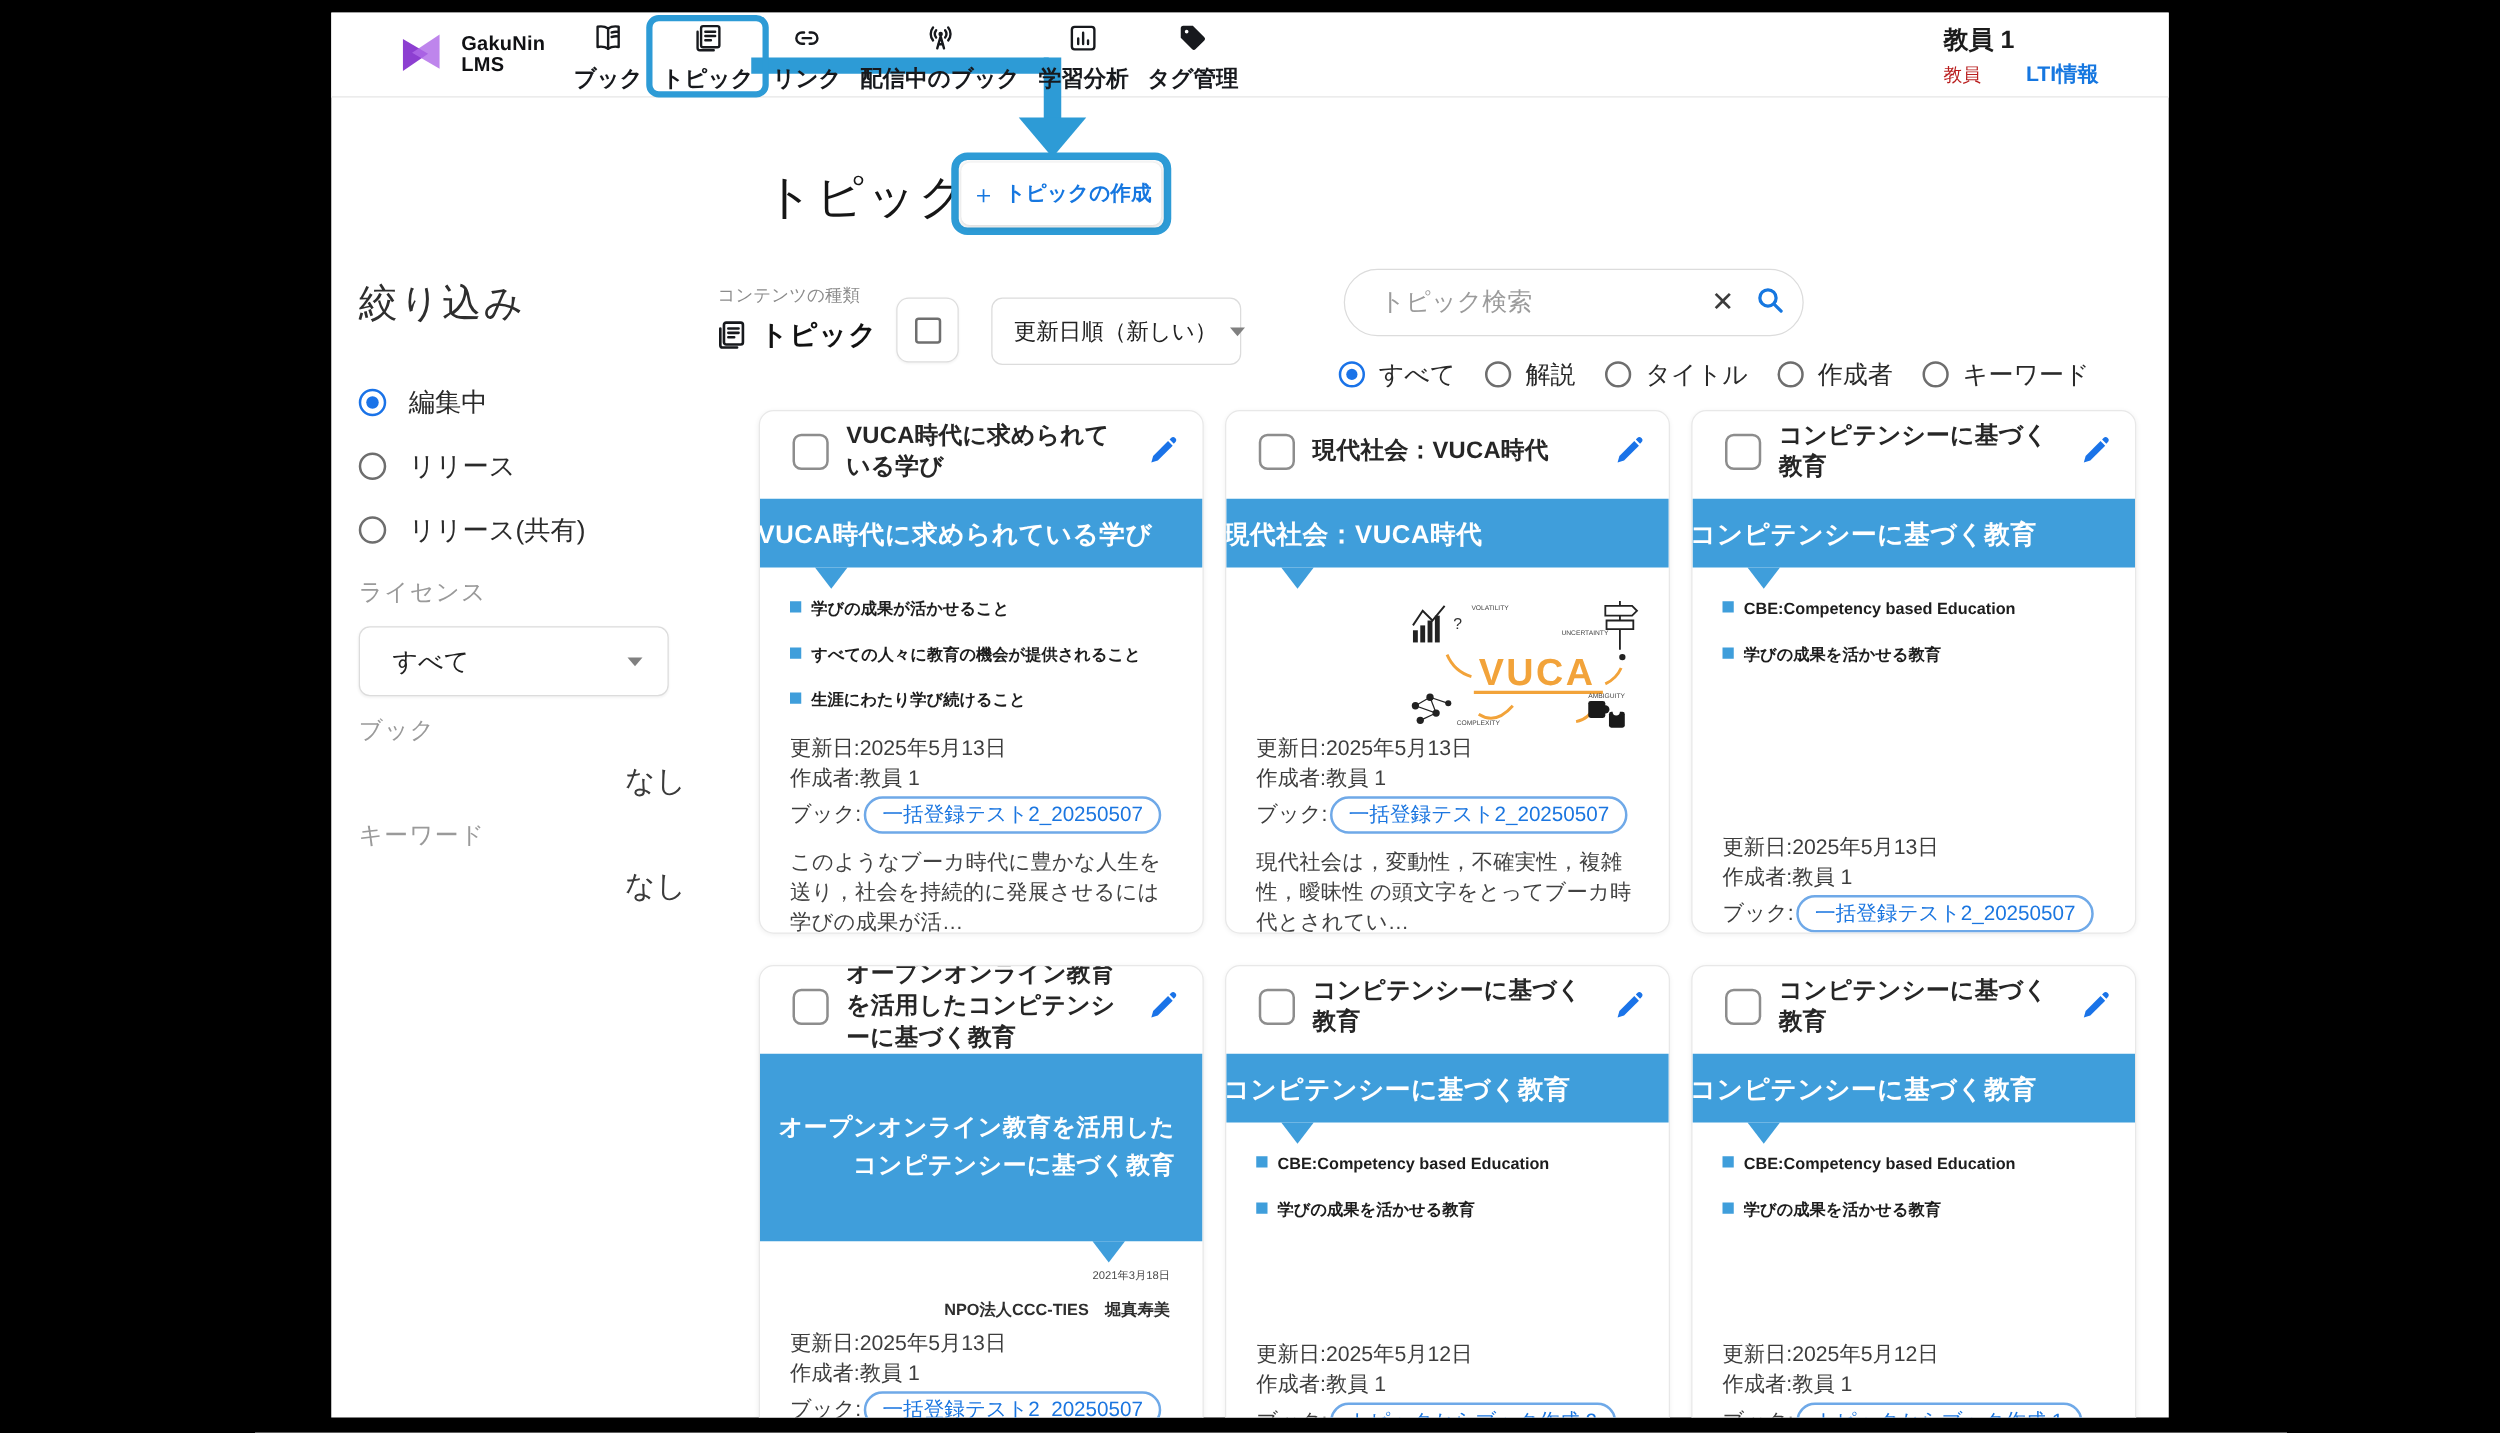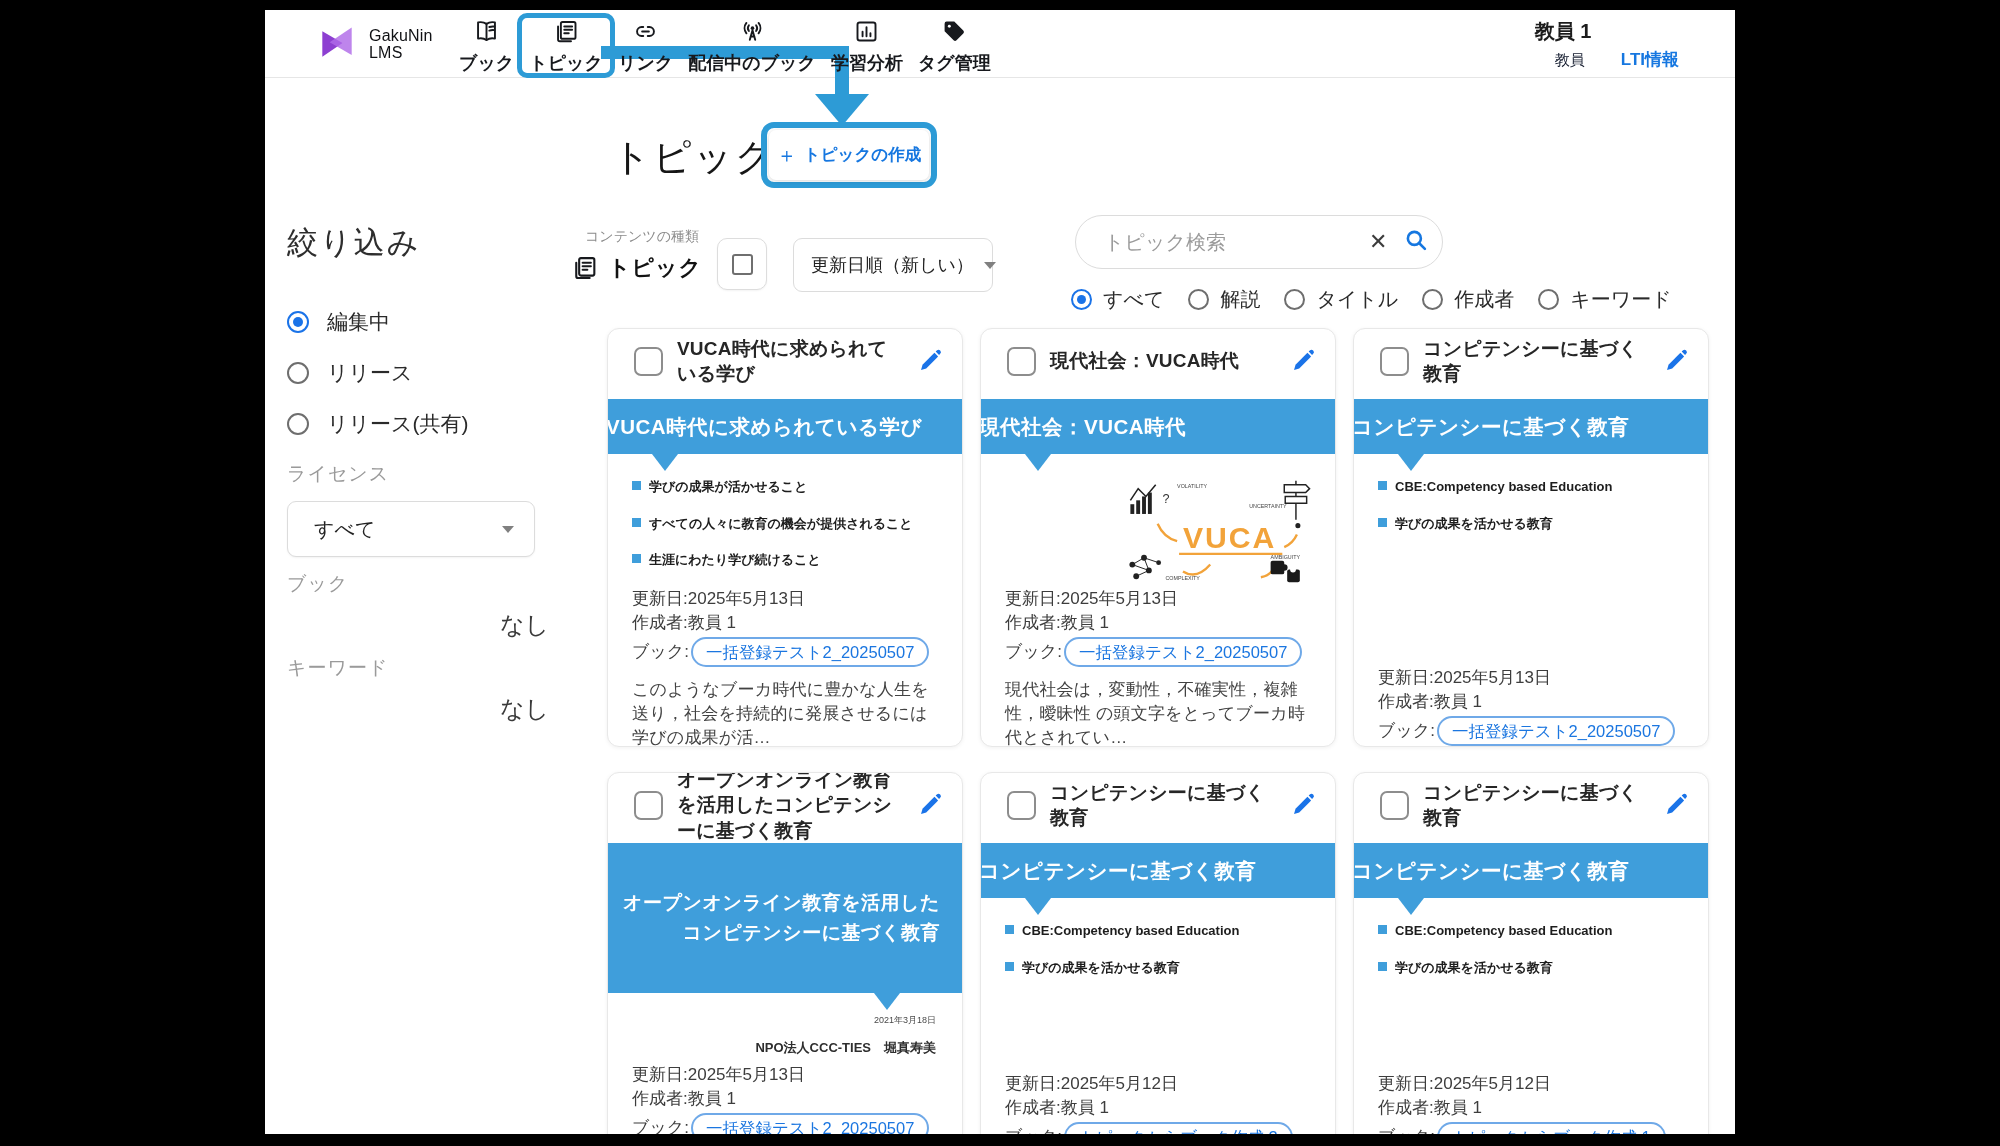--- a/index.html
+++ b/index.html
@@ -10,31 +10,31 @@
   }
   *{margin:0;padding:0;box-sizing:border-box;font-family:"Liberation Sans","DejaVu Sans",sans-serif;}
   body{background:#000;}
   #stage{position:relative;width:2000px;height:1146px;background:#000;overflow:hidden;}
   #content{position:absolute;left:265px;top:10px;width:1470px;height:1124px;background:#fff;overflow:hidden;}
 
   
   #navbar{position:relative;height:68px;border-bottom:1px solid #e6e6e6;background:#fff;}
   .logo{position:absolute;left:50px;top:12px;display:flex;align-items:center;gap:10px;}
   .logo svg{width:44px;height:44px;}
-  .logo-text{font-size:16px;font-weight:400;line-height:1.08;color:#101114;letter-spacing:.2px;}
+  .logo-text{font-size:16px;font-weight:700;line-height:1.08;color:#101114;letter-spacing:.2px;}
   #nav-items{position:absolute;left:192px;top:6px;height:60px;display:flex;gap:11px;align-items:center;}
   .nav-item{position:relative;display:flex;flex-direction:column;align-items:center;justify-content:center;gap:2px;cursor:pointer;padding:0 2px;}
   .nav-item svg{width:27px;height:27px;stroke:#17191d;fill:none;stroke-width:1.7;stroke-linecap:round;stroke-linejoin:round;}
   .nav-item svg .fill{fill:#17191d;stroke:none;}
   .nav-label{position:relative;z-index:30;font-size:18px;font-weight:600;color:#17191d;white-space:nowrap;}
   .nav-item.active::after{content:"";position:absolute;inset:-5px -10px -3px -10px;border:5px solid var(--anno);border-radius:10px;z-index:25;pointer-events:none;}
   .user-block{position:absolute;right:56px;top:8px;text-align:left;}
   .user-name{font-size:20px;font-weight:700;color:#1c1c1c;}
   .user-sub{margin-top:3px;display:flex;align-items:baseline;}
-  .user-role{font-size:15px;color:#0f172a;margin-left:20px;}
+  .user-role{font-size:15px;color:#b91c1c;}
   .lti-link{font-size:17px;font-weight:700;color:#1677e0;margin-left:36px;cursor:pointer;text-decoration:none;}
 
   
   .anno-hbar{position:absolute;left:336px;top:36px;width:238px;height:13px;background:var(--anno);z-index:20;}
   .anno-vbar{position:absolute;left:570px;top:36px;width:14px;height:50px;background:var(--anno);z-index:20;}
   .anno-head{position:absolute;left:550px;top:84px;width:0;height:0;border-left:27px solid transparent;border-right:27px solid transparent;border-top:32px solid var(--anno);z-index:20;}
   .anno-btn-box{position:absolute;left:496px;top:112px;width:176px;height:66px;border:6px solid var(--anno);border-radius:13px;background:#fff;z-index:21;}
   .create-btn{position:absolute;inset:2px;border:none;background:#fff;border-radius:7px;box-shadow:0 1px 4px rgba(0,0,0,.16);display:flex;align-items:center;justify-content:center;gap:7px;font-size:16.5px;font-weight:700;color:#1677e0;cursor:pointer;white-space:nowrap;}
   .create-btn .plus{font-size:20px;font-weight:400;}
 
@@ -49,21 +49,21 @@
   .radio.sel{border-color:var(--blue);}
   .radio.sel::after{content:"";position:absolute;inset:4px;border-radius:50%;background:var(--blue);}
   .radio-label{font-size:21px;color:#2a2a2a;}
   .sb-label{font-size:19px;color:#9a9a9a;margin-top:14px;letter-spacing:1px;}
   .sb-select{margin-top:14px;width:248px;height:56px;border:1px solid #dcdcdc;border-radius:9px;background:#fff;box-shadow:0 1px 2px rgba(0,0,0,.05);display:flex;align-items:center;padding:0 20px 0 26px;cursor:pointer;}
   .sb-select-value{font-size:20px;color:#222;flex:1;}
   .caret{width:0;height:0;border-left:6px solid transparent;border-right:6px solid transparent;border-top:7px solid #808080;}
   .sb-value{font-size:24px;color:#3a3a3a;margin-top:12px;text-align:right;}
 
   
-  .ct-label{position:absolute;left:320px;top:218px;font-size:14px;color:#8b8b8b;}
+  .ct-label{position:absolute;left:309px;top:218px;font-size:14px;color:#8b8b8b;}
   .ct-row{position:absolute;left:306px;top:243px;display:flex;align-items:center;gap:9px;}
   .ct-row svg{width:28px;height:28px;stroke:#17191d;fill:none;stroke-width:1.8;stroke-linecap:round;stroke-linejoin:round;}
   .ct-value{font-size:22px;font-weight:700;color:#121212;letter-spacing:1px;}
   .cb-btn{position:absolute;left:452px;top:228px;width:50px;height:52px;border:1px solid #ddd;border-radius:10px;background:#fff;box-shadow:0 1px 2px rgba(0,0,0,.05);display:flex;align-items:center;justify-content:center;cursor:pointer;}
   .cb-inner{width:21px;height:21px;border:2px solid #6f6f6f;border-radius:3px;}
   .sort-box{position:absolute;left:528px;top:228px;width:200px;height:54px;border:1px solid #dcdcdc;border-radius:9px;background:#fff;display:flex;align-items:center;padding:0 14px 0 17px;gap:10px;cursor:pointer;text-align:right;}
   .sort-value{font-size:18px;color:#222;flex:1;white-space:nowrap;}
   .search-pill{position:absolute;left:810px;top:205px;width:368px;height:54px;border:1.5px solid #dcdcdc;border-radius:28px;background:#fff;display:flex;align-items:center;padding:0 20px 0 28px;}
   .search-input{flex:1;border:none;outline:none;font-size:20px;color:#333;background:transparent;}
   .search-input::placeholder{color:#9b9b9b;}

